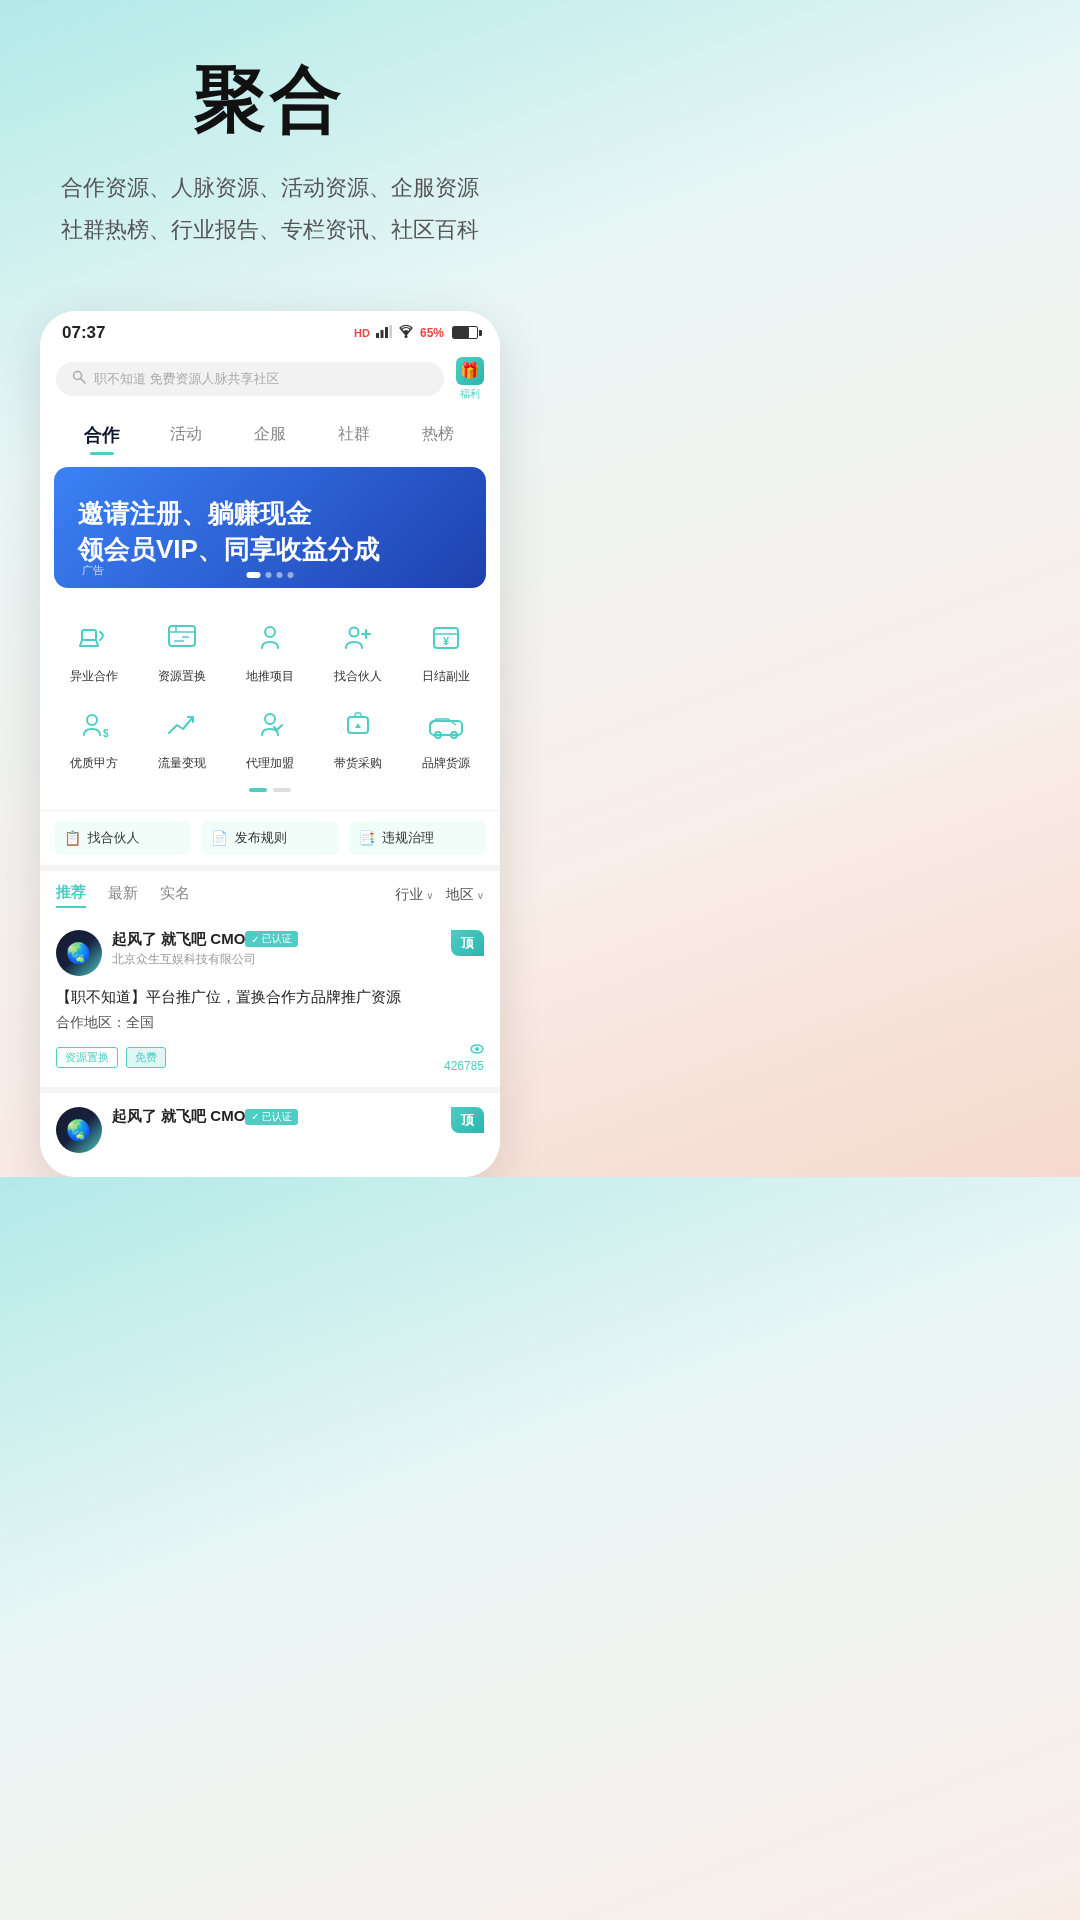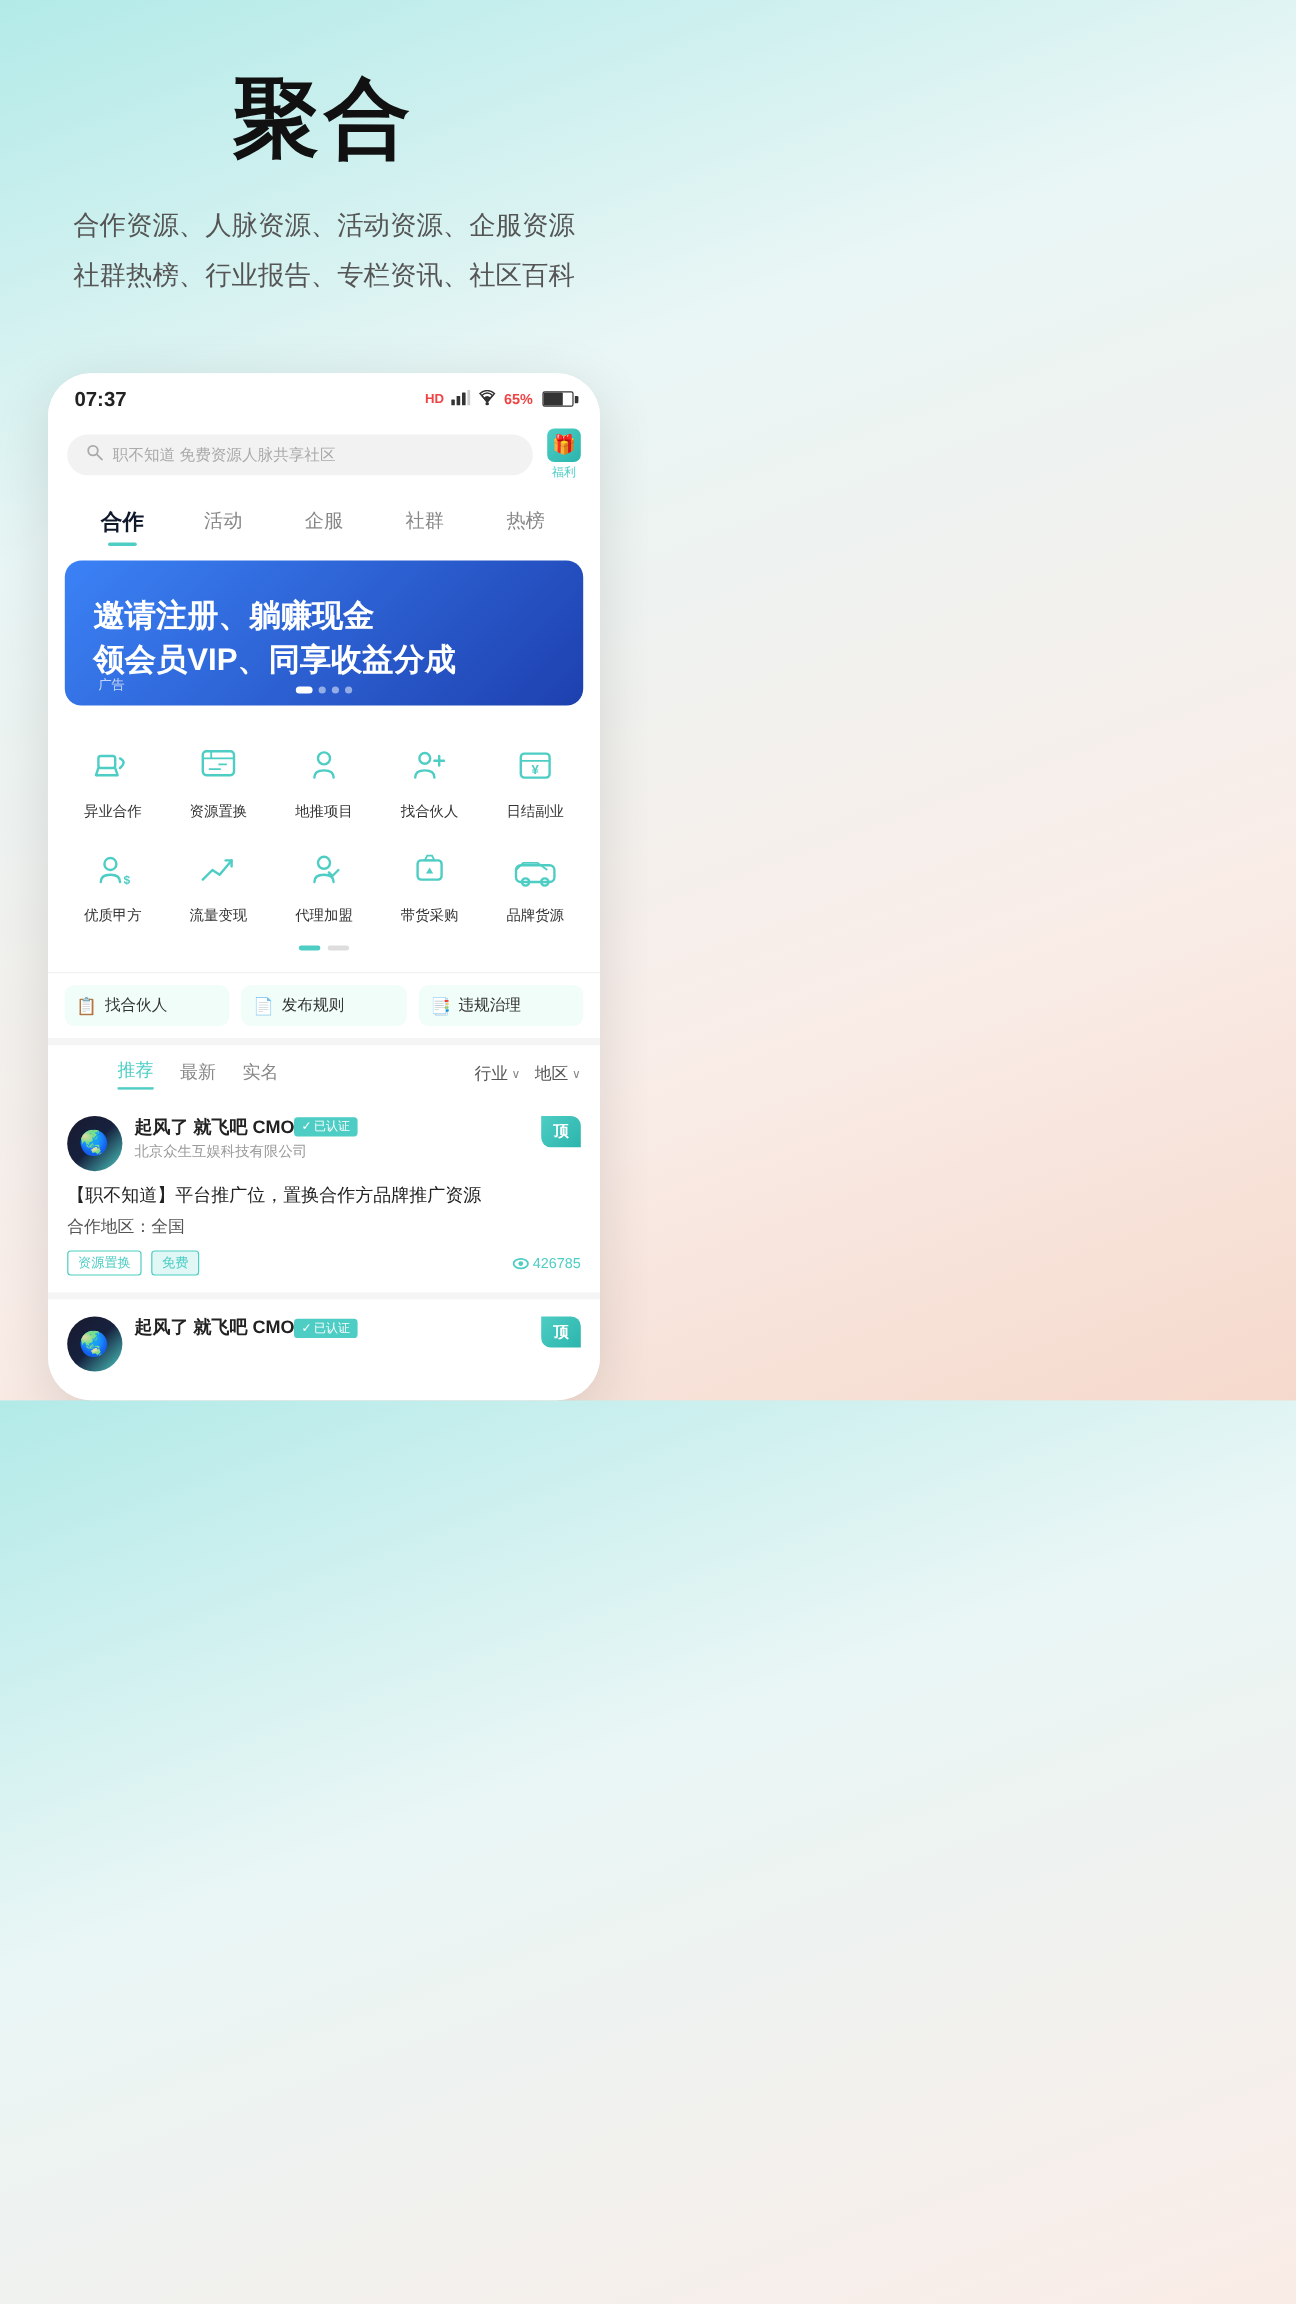--- a/index.html
+++ b/index.html
@@ -295,23 +295,22 @@
       border-top: 6px solid #f5f5f5;
     }
     .feed-tab {
       font-size: 15px;
       color: #888;
       margin-right: 22px;
       padding-bottom: 4px;
     }
     .feed-tab.active {
       color: #4ecdc4;
-      font-weight: 400;
+      font-weight: 700;
       border-bottom: 2px solid #4ecdc4;
-      margin-left: 42px;
     }
     .feed-filters {
       margin-left: auto;
       display: flex;
       gap: 12px;
     }
     .feed-filter {
       font-size: 14px;
       color: #555;
       display: flex;
@@ -411,20 +410,21 @@
       border-color: #4ecdc4;
       color: #4ecdc4;
     }
     .view-count {
       margin-left: auto;
       font-size: 12px;
       color: #4ecdc4;
       display: flex;
       align-items: flex-end;
       gap: 3px;
+      flex-direction: column;
     }
 
     
     .feed-card-partial {
       background: #fff;
       padding: 14px 16px;
       overflow: hidden;
     }
   </style>
 </head>

